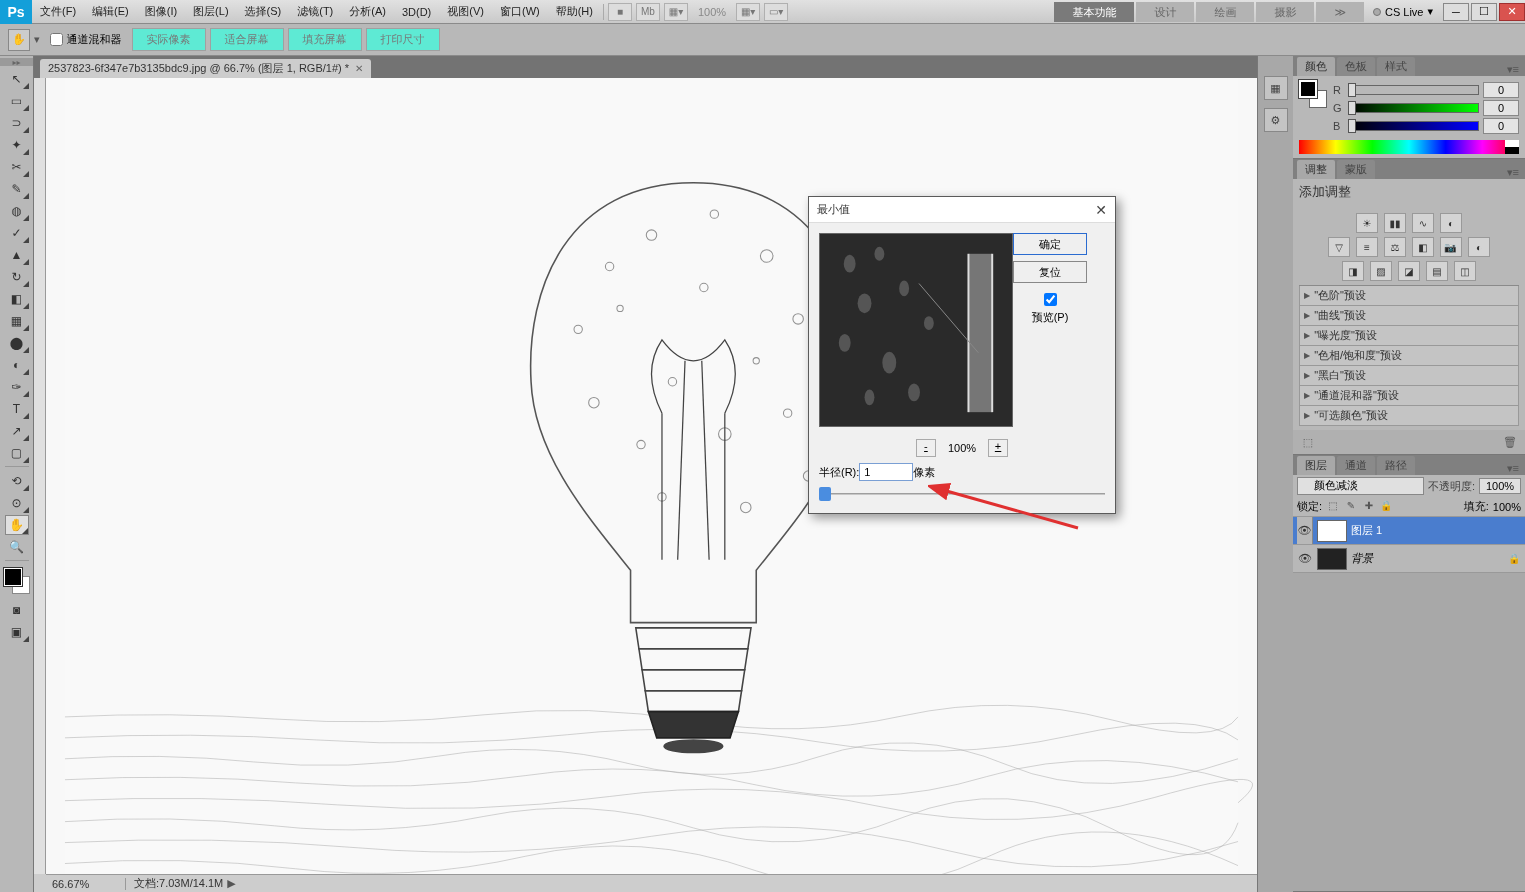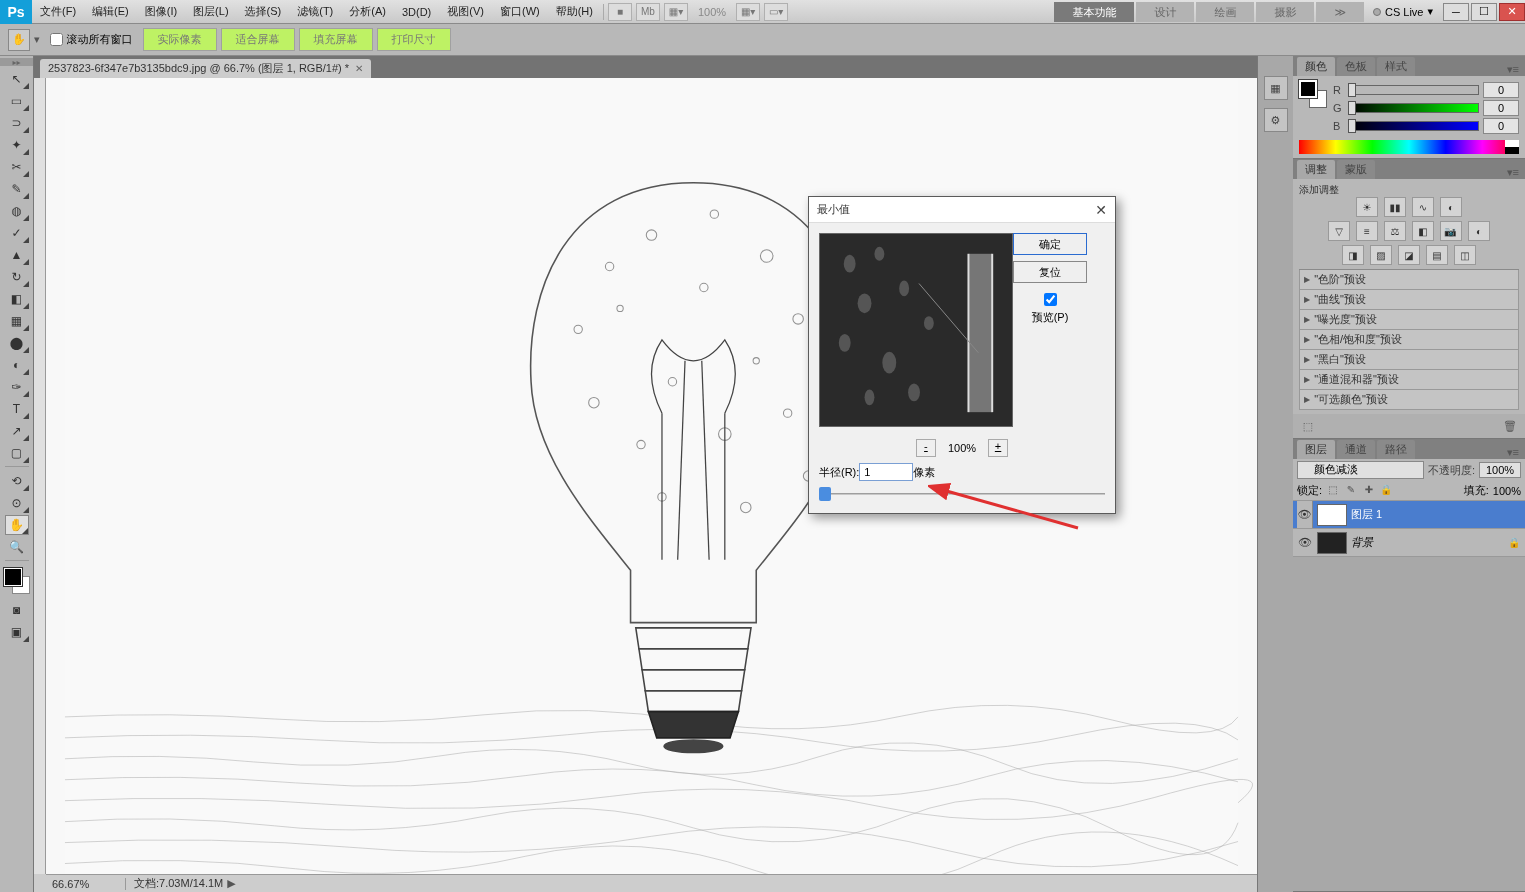--- a/index.html
+++ b/index.html
@@ -17,21 +17,21 @@
 .cslive { padding: 2px 8px; display: flex; align-items: center; gap: 4px; }
 .cslive-dot { width: 8px; height: 8px; border-radius: 50%; background: #aaa; border: 1px solid #777; }
 .win-btns { display: flex; }
 .win-btn { width: 26px; height: 18px; border: 1px solid #888; background: #ddd; margin-left: 2px; display: flex; align-items: center; justify-content: center; font-size: 11px; }
 .win-btn.close { background: #d9534f; color: white; border-color: #a03030; }
 
 
 .optbar { height: 32px; background: #b8b8b8; border-bottom: 1px solid #8a8a8a; display: flex; align-items: center; padding: 0 8px; gap: 4px; }
 .optbar .tool-icon { width: 22px; height: 22px; border: 1px solid #888; background: #ccc; display: flex; align-items: center; justify-content: center; }
 .optbar .chk { display: flex; align-items: center; gap: 4px; padding: 0 6px; }
-.optbar .opt-btn { padding: 3px 14px; color: #777; background: #bef264; border: 1px solid #a0a0a0; }
+.optbar .opt-btn { padding: 3px 14px; color: #777; background: #5eead4; border: 1px solid #a0a0a0; }
 
 
 .main { position: absolute; top: 56px; left: 0; right: 0; bottom: 0; display: flex; }
 
 
 .toolbox { width: 34px; background: #b8b8b8; border-right: 1px solid #777; display: flex; flex-direction: column; align-items: center; padding-top: 2px; }
 .toolbox .tbtn { width: 24px; height: 20px; margin: 1px 0; display: flex; align-items: center; justify-content: center; color: #333; position: relative; font-size: 12px; }
 .toolbox .tbtn.active { background: #e0e0e0; border: 1px solid #888; }
 .toolbox .tbtn .corn { position: absolute; right: 0; bottom: 0; width: 0; height: 0; border: 3px solid transparent; border-right-color: #444; border-bottom-color: #444; }
 .toolbox .sep { width: 24px; height: 2px; border-top: 1px solid #999; margin: 2px 0; }
@@ -71,21 +71,21 @@
 .color-row .slider-bg { flex: 1; height: 10px; position: relative; border: 1px solid #666; }
 .color-row .slider-bg .thumb { position: absolute; left: -2px; top: -3px; width: 8px; height: 14px; background: #ddd; border: 1px solid #555; }
 .color-row .val { width: 36px; height: 16px; border: 1px solid #888; background: #e4e4e4; text-align: center; line-height: 14px; font-size: 11px; }
 .color-strip { height: 14px; margin-top: 4px; background: linear-gradient(90deg, red, yellow, lime, cyan, blue, magenta, red); position: relative; }
 .color-strip::after { content: ''; position: absolute; right: 0; top: 0; width: 14px; height: 14px; background: linear-gradient(#fff 50%, #000 50%); }
 .color-sw-mini { width: 28px; height: 28px; position: relative; margin-right: 6px; }
 .color-sw-mini .f { position: absolute; top: 0; left: 0; width: 18px; height: 18px; background: #000; border: 2px solid #fff; outline: 1px solid #444; }
 .color-sw-mini .b { position: absolute; bottom: 0; right: 0; width: 18px; height: 18px; background: #fff; border: 1px solid #666; }
 
 
-.adj-title { color: #333; font-size: 10px; margin-bottom: 0; }
+.adj-title { color: #333; font-size: 13px; margin-bottom: 12px; }
 .adj-icons { display: flex; gap: 6px; flex-wrap: wrap; margin-bottom: 4px; justify-content: center; }
 .adj-icons .ai { width: 22px; height: 20px; border: 1px solid #999; background: #d4d4d4; display: flex; align-items: center; justify-content: center; font-size: 10px; color: #333; }
 .preset-list { border-top: 1px solid #8a8a8a; }
 .preset-row { display: flex; align-items: center; padding: 2px 4px; border: 1px solid #999; border-top: none; background: #c4c4c4; color: #333; font-size: 11px; gap: 4px; }
 .preset-row .tri { color: #555; font-size: 8px; }
 .adj-foot { display: flex; justify-content: space-between; padding: 4px 6px; background: #b0b0b0; }
 .adj-foot .f-ico { width: 18px; height: 16px; color: #555; display: flex; align-items: center; justify-content: center; }
 
 
 .layer-opts1 { display: flex; align-items: center; padding: 2px 4px; gap: 4px; }
@@ -164,21 +164,21 @@
       <div class="win-btn close">✕</div>
     </div>
   </div>
 </div>
 
 <div class="optbar">
   <div class="tool-icon">✋</div>
   <span style="color:#555">▾</span>
   <div class="chk">
     <input type="checkbox" style="">
-    <span>滚动所有窗口</span>
+    <span>通道混和器</span>
   </div>
   <div class="opt-btn">实际像素</div>
   <div class="opt-btn">适合屏幕</div>
   <div class="opt-btn">填充屏幕</div>
   <div class="opt-btn">打印尺寸</div>
 </div>
 
 <div class="main">
 
   <div class="toolbox">

